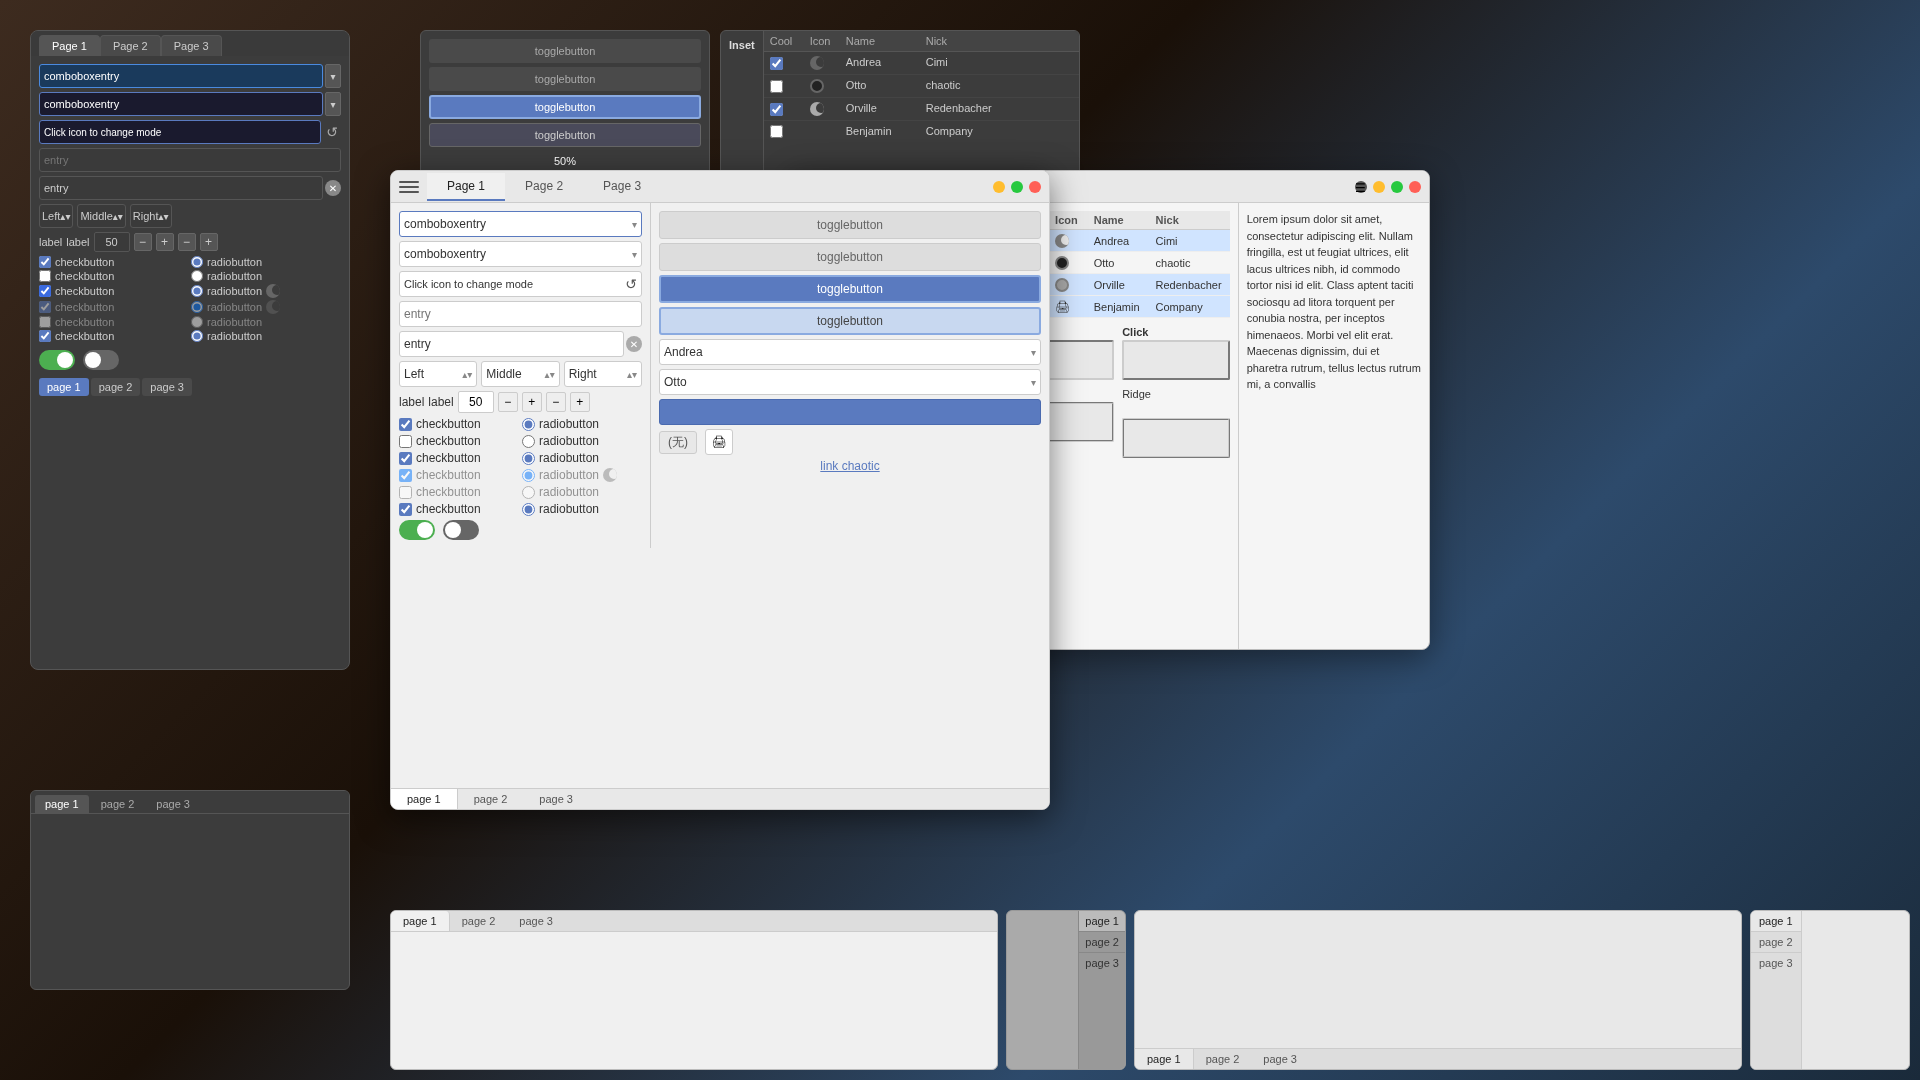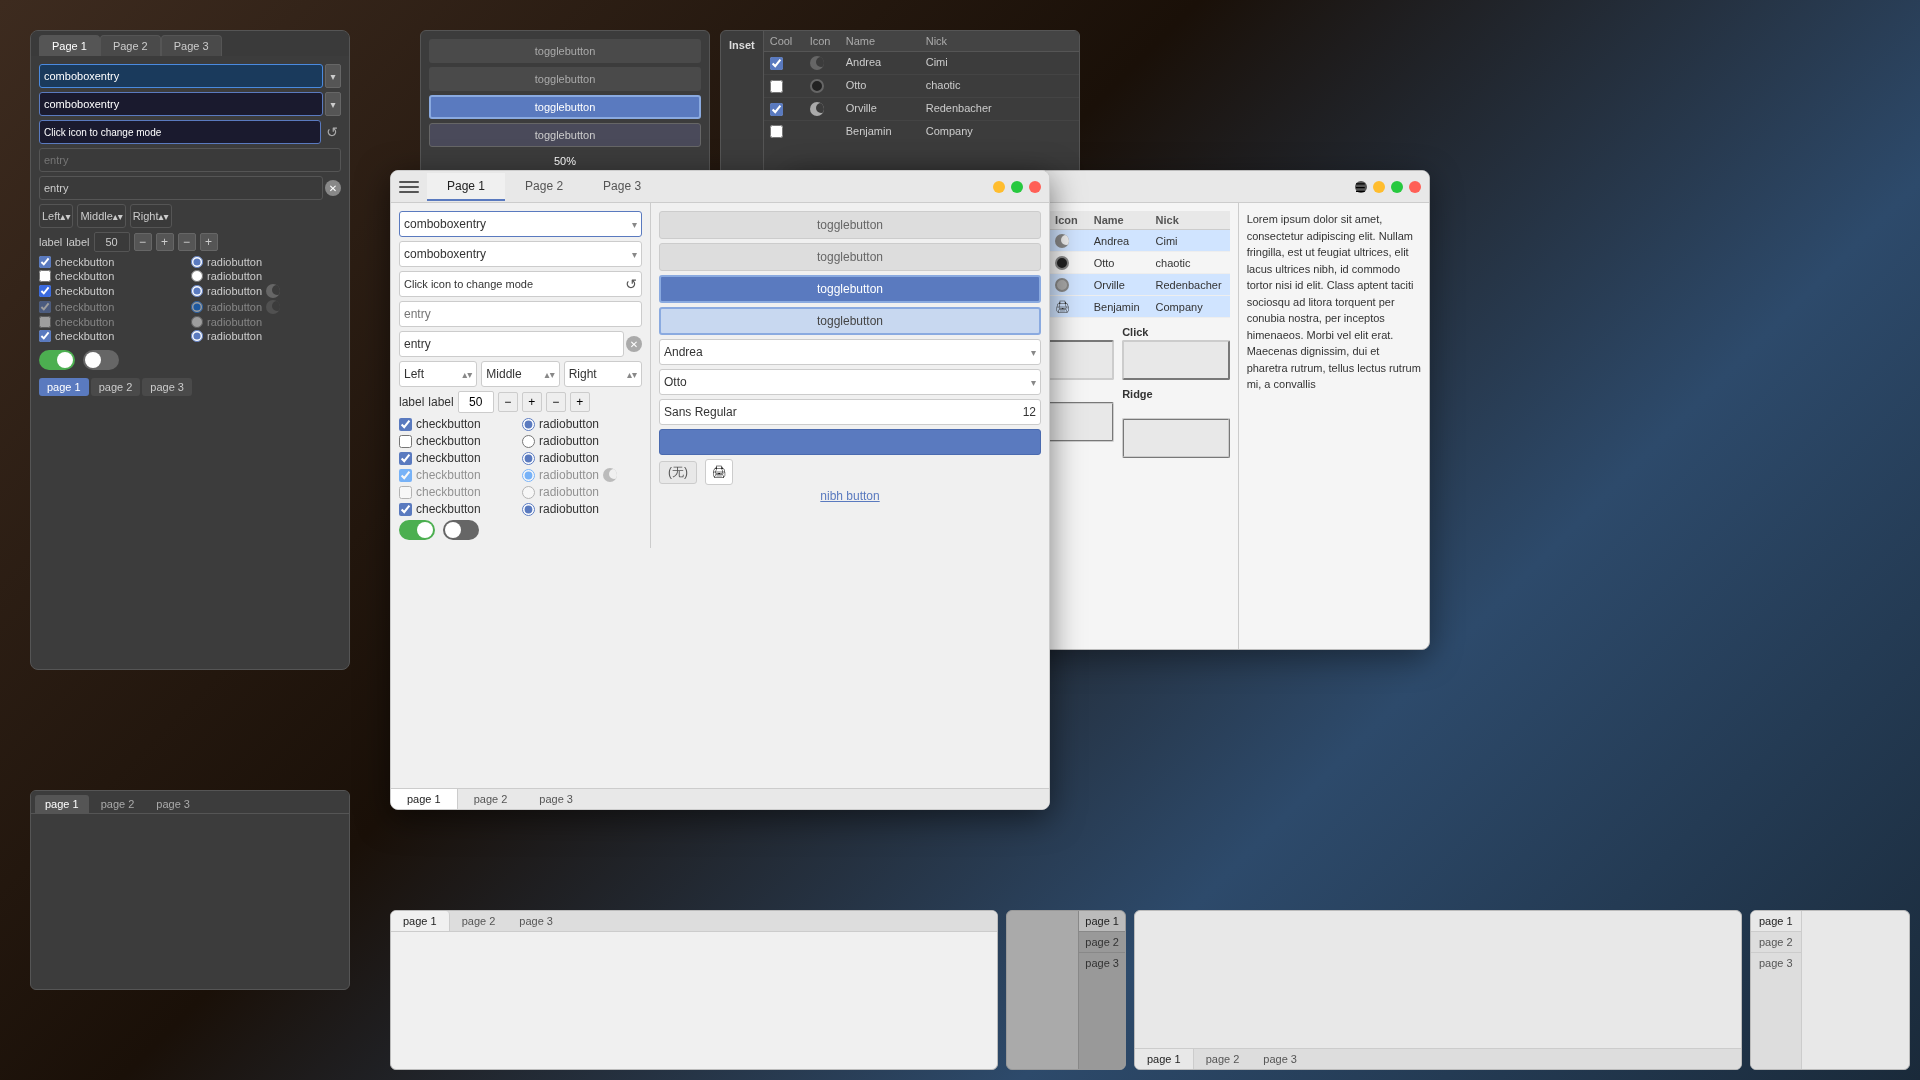--- a/index.html
+++ b/index.html
@@ -856,33 +856,29 @@
       <button style="width:100%;height:28px;background:#c8d8f0;border:2px solid #8aaae0;border-radius:3px;color:#444;font-size:12px;cursor:pointer;">togglebutton</button>
 
       <div style="display:flex;align-items:center;border:1px solid #ccc;border-radius:3px;background:#fff;height:26px;padding:0 4px;">
         <span style="flex:1;font-size:12px;color:#333;">Andrea</span>
         <span style="font-size:10px;color:#888;">▾</span>
       </div>
       <div style="display:flex;align-items:center;border:1px solid #ccc;border-radius:3px;background:#fff;height:26px;padding:0 4px;">
         <span style="flex:1;font-size:12px;color:#333;">Otto</span>
         <span style="font-size:10px;color:#888;">▾</span>
       </div>
-      <div style="display:flex;align-items:center;border:1px solid #ccc;border-radius:3px;background:#fff;height:26px;padding:0 4px;gap:4px;">
-        <span style="flex:1;font-size:12px;color:#333;">Sans Regular</span>
-        <span style="font-size:12px;color:#333;">12</span>
-      </div>
 
       <button style="width:100%;height:26px;background:#5a7abf;border:1px solid #4a6aaf;border-radius:3px;cursor:pointer;"></button>
 
       <div style="display:flex;gap:8px;align-items:center;">
         <div style="padding:2px 8px;background:#e8e8e8;border-radius:3px;border:1px solid #ccc;font-size:12px;color:#555;">(无)</div>
         <button style="width:28px;height:26px;background:#fff;border:1px solid #ccc;border-radius:3px;cursor:pointer;font-size:12px;">🖨</button>
       </div>
 
-      <button class="link-btn-light">nibh button</button>
+      <button class="link-btn-light">link chaotic</button>
     </div>
   </div>
 
   <div style="position:absolute;bottom:0;left:0;right:0;display:flex;border-top:1px solid #ccc;background:#e8e8e8;">
     <div style="padding:4px 16px;background:#fff;border-right:1px solid #ccc;font-size:11px;color:#222;">page 1</div>
     <div style="padding:4px 16px;font-size:11px;color:#555;">page 2</div>
     <div style="padding:4px 16px;font-size:11px;color:#555;">page 3</div>
   </div>
 </div>
 
@@ -982,21 +978,21 @@
         </div>
         <div>
           <div style="font-size:11px;color:#333;font-weight:bold;margin-bottom:2px;">Click</div>
           <div class="outset-box"></div>
         </div>
         <div>
           <div style="font-size:11px;color:#333;font-weight:bold;margin-bottom:2px;">Groove</div>
           <div class="groove-box"></div>
         </div>
         <div>
-          <div style="font-size:11px;color:#333;font-weight:bold;margin-bottom:18px;">Ridge</div>
+          <div style="font-size:11px;color:#333;font-weight:normal;margin-bottom:18px;">Ridge</div>
           <div class="ridge-box"></div>
         </div>
       </div>
     </div>
 
     <div style="width:220px;padding:8px;font-size:11px;color:#333;line-height:1.5;overflow:hidden;">Lorem ipsum dolor sit amet, consectetur adipiscing elit. Nullam fringilla, est ut feugiat ultrices, elit lacus ultrices nibh, id commodo tortor nisi id elit. Class aptent taciti sociosqu ad litora torquent per conubia nostra, per inceptos himenaeos. Morbi vel elit erat. Maecenas dignissim, dui et pharetra rutrum, tellus lectus rutrum mi, a convallis</div>
   </div>
 </div>
 
 <div style="position:absolute;bottom:10px;left:390px;right:10px;display:flex;gap:8px;z-index:20;height:160px;">

